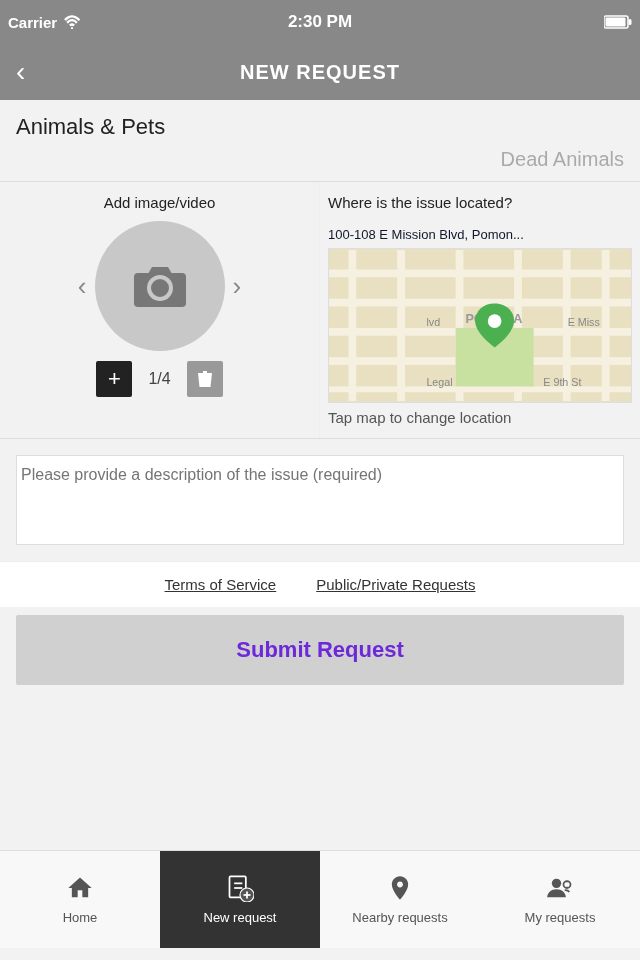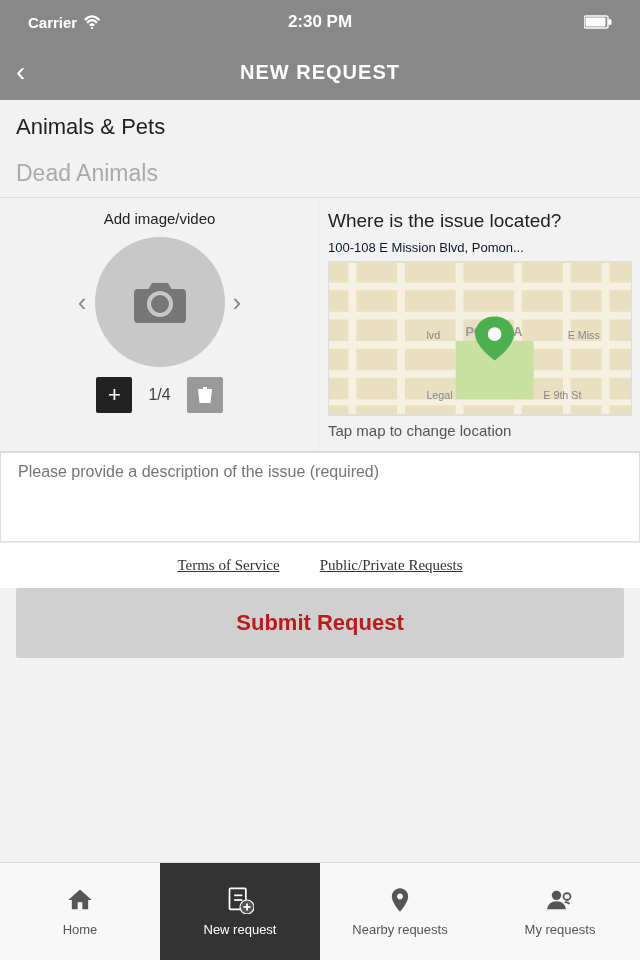--- a/index.html
+++ b/index.html
@@ -6,21 +6,21 @@
     * { box-sizing: border-box; margin: 0; padding: 0; }
     body { width: 640px; height: 960px; font-family: -apple-system, 'Helvetica Neue', Arial, sans-serif; background: #f2f2f2; overflow: hidden; position: relative; }
 
     
     .status-bar {
       background: #888;
       color: white;
       display: flex;
       justify-content: space-between;
       align-items: center;
-      padding: 0 28px;
+      padding: 0 8px;
       height: 44px;
       font-size: 15px;
       font-weight: 600;
     }
     .status-bar-center { position: absolute; left: 50%; transform: translateX(-50%); font-size: 17px; font-weight: 600; color: white; }
     .status-icons { display: flex; align-items: center; gap: 6px; }
 
     
     .nav-header {
       background: #888;
@@ -53,23 +53,24 @@
       padding: 14px 16px 0 16px;
       border-bottom: 1px solid #ddd;
       padding-bottom: 10px;
     }
     .category-title {
       font-size: 22px;
       font-weight: 400;
       color: #222;
     }
     .category-subtitle {
-      font-size: 23px;
+      font-size: 20px;
       color: #aaa;
-      margin-top: 20px;
+      margin-top: 8px;
+      text-align: right;
     }
 
     
     .main-panel {
       display: flex;
       border-bottom: 1px solid #ddd;
     }
 
     
     .image-panel {
@@ -143,23 +144,23 @@
       justify-content: center;
       border-radius: 2px;
     }
 
     
     .map-panel {
       width: 50%;
       padding: 12px 8px;
     }
     .map-panel-title {
-      font-size: 19px;
+      font-size: 15px;
       color: #222;
-      margin-bottom: 8px;
+      margin-bottom: 16px;
     }
     .map-address {
       font-size: 13px;
       color: #0f172a;
       margin-bottom: 6px;
       white-space: nowrap;
       overflow: hidden;
       text-overflow: ellipsis;
     }
     .map-container {
@@ -174,24 +175,24 @@
     }
     .map-tap-hint {
       font-size: 15px;
       color: #555;
       margin-top: 6px;
       text-align: left;
     }
 
     
     .description-section {
-      padding: 10px 17px;
+      padding: 10px 4px;
       background: white;
       border: 1px solid #ddd;
-      margin: 0;
+      margin: 16px;
     }
     .description-textarea {
       width: 100%;
       min-height: 64px;
       border: none;
       outline: none;
       font-size: 16px;
       color: #aaa;
       resize: none;
       background: white;
@@ -199,48 +200,47 @@
     }
 
     
     .links-row {
       display: flex;
       justify-content: center;
       gap: 40px;
       padding: 14px 16px;
       background: white;
       border-top: 1px solid #eee;
-      font-family: Liberation Serif, serif;
     }
     .link-text {
       font-size: 15px;
       color: #333;
       text-decoration: underline;
       cursor: pointer;
     }
 
     
     .submit-btn {
       display: block;
       width: calc(100% - 32px);
-      margin: 0 16px 14px 16px;
+      margin: 8px 16px 14px 16px;
       padding: 22px;
       background: #d0d0d0;
       border: none;
       font-size: 22px;
       font-weight: 600;
-      color: #b91c1c;
+      color: #6d28d9;
       cursor: pointer;
       border-radius: 2px;
     }
 
     
     .tab-bar {
       position: absolute;
-      bottom: 0;
+      bottom: 12px;
       left: 0;
       width: 640px;
       height: 98px;
       background: #f8f8f8;
       border-top: 1px solid #ddd;
       display: flex;
       align-items: stretch;
     }
     .tab-item {
       flex: 1;

